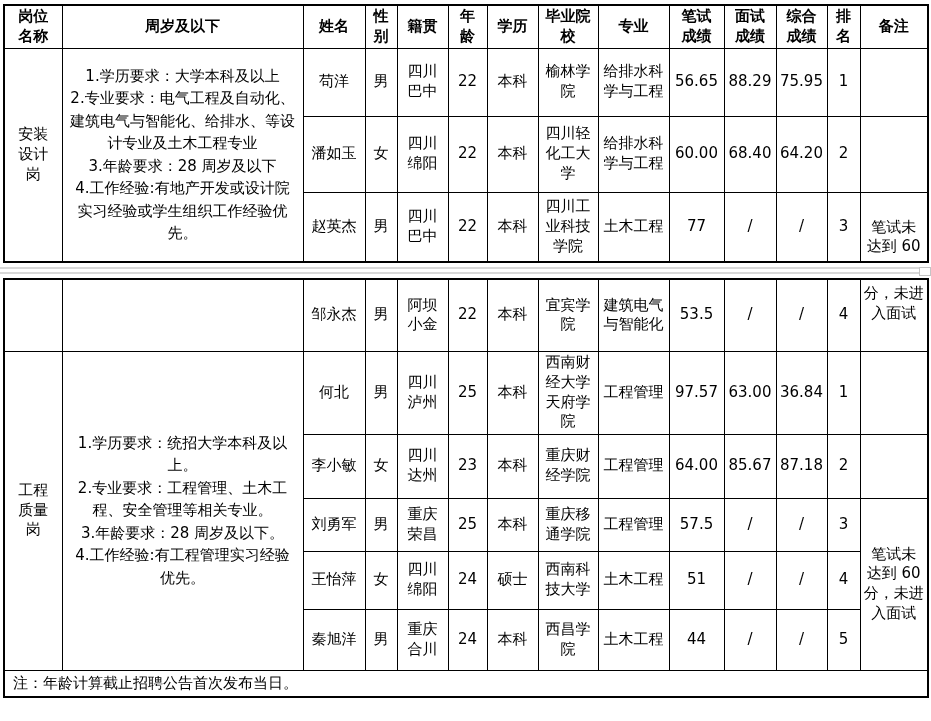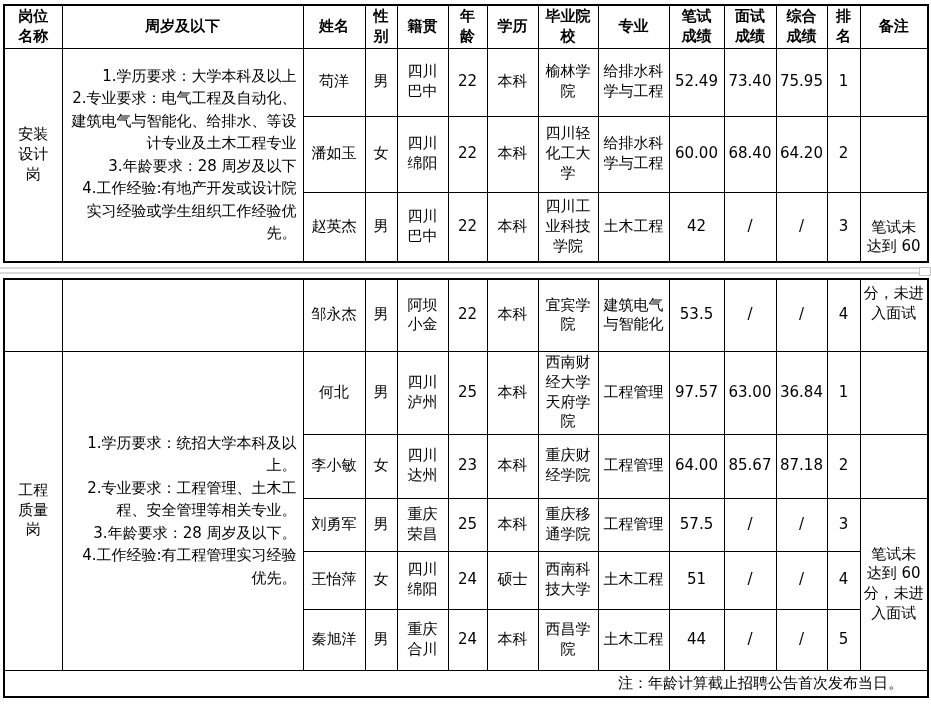--- a/index.html
+++ b/index.html
@@ -4,27 +4,27 @@
 <style>
   html,body{margin:0;padding:0;background:#ffffff;}
   body{width:931px;height:721px;overflow:hidden;color:#000;
        font-family:"DejaVu Sans",sans-serif;}
   .page{padding:4px 3px 0 3px;border-radius:7px;}
   table{border-collapse:collapse;table-layout:fixed;width:925px;border:2px solid #000;}
   td{border:1px solid #000;text-align:center;vertical-align:middle;
      white-space:pre-line;font-size:15px;line-height:1.32;padding:1px 2px;
      overflow:hidden;word-break:break-all;}
   td.hd{font-weight:bold;}
-  td.req{text-align:right;padding:2px 6px;line-height:1.5;}
+  td.req{text-align:center;padding:2px 6px;line-height:1.5;}
   td.vbottom{vertical-align:bottom;padding-bottom:4px;}
   td.vtop{vertical-align:top;padding-top:4px;}
   tr.r42{height:42px} tr.r68{height:68px} tr.r76{height:76px} tr.r70{height:70px}
   tr.r72{height:72px} tr.r83{height:83px} tr.r64{height:64px} tr.r53{height:53px}
   tr.r58{height:58px} tr.r61{height:61px} tr.r26{height:26px}
-  td.footer{ text-align:right;padding:3px 24px;white-space:normal;margin-left:32px;}
+  td.footer{ text-align:left;padding:3px 8px;white-space:normal;margin-left:32px;}
   .seam{height:15px;position:relative;margin:0 -3px;background:#fff;}
   .seam .line{position:absolute;left:0;right:0;height:2px;background:#d8d8d8;}
   .seam .line.top{top:4px;} .seam .line.bot{bottom:4px;}
   .seam .artifact{position:absolute;right:0;top:4px;height:7px;width:10px;
       background:#fff;border:1px solid #c4c4c4;}
 </style>
 </head>
 <body>
 
 <div class="page">
@@ -82,22 +82,22 @@
       <td>苟洋</td>
       <td>男</td>
       <td>四川
 巴中</td>
       <td>22</td>
       <td>本科</td>
       <td>榆林学
 院</td>
       <td>给排水科
 学与工程</td>
-      <td>52.49</td>
-      <td>73.40</td>
+      <td>56.65</td>
+      <td>88.29</td>
       <td>75.95</td>
       <td>1</td>
       <td></td>
     </tr>
     <tr class="r76">
       <td>潘如玉</td>
       <td>女</td>
       <td>四川
 绵阳</td>
       <td>22</td>
@@ -117,21 +117,21 @@
       <td>赵英杰</td>
       <td>男</td>
       <td>四川
 巴中</td>
       <td>22</td>
       <td>本科</td>
       <td>四川工
 业科技
 学院</td>
       <td>土木工程</td>
-      <td>42</td>
+      <td>77</td>
       <td>/</td>
       <td>/</td>
       <td>3</td>
       <td class="vbottom">笔试未
 达到 60</td>
     </tr>
   </tbody>
     </table>
 
   <div class="seam">

